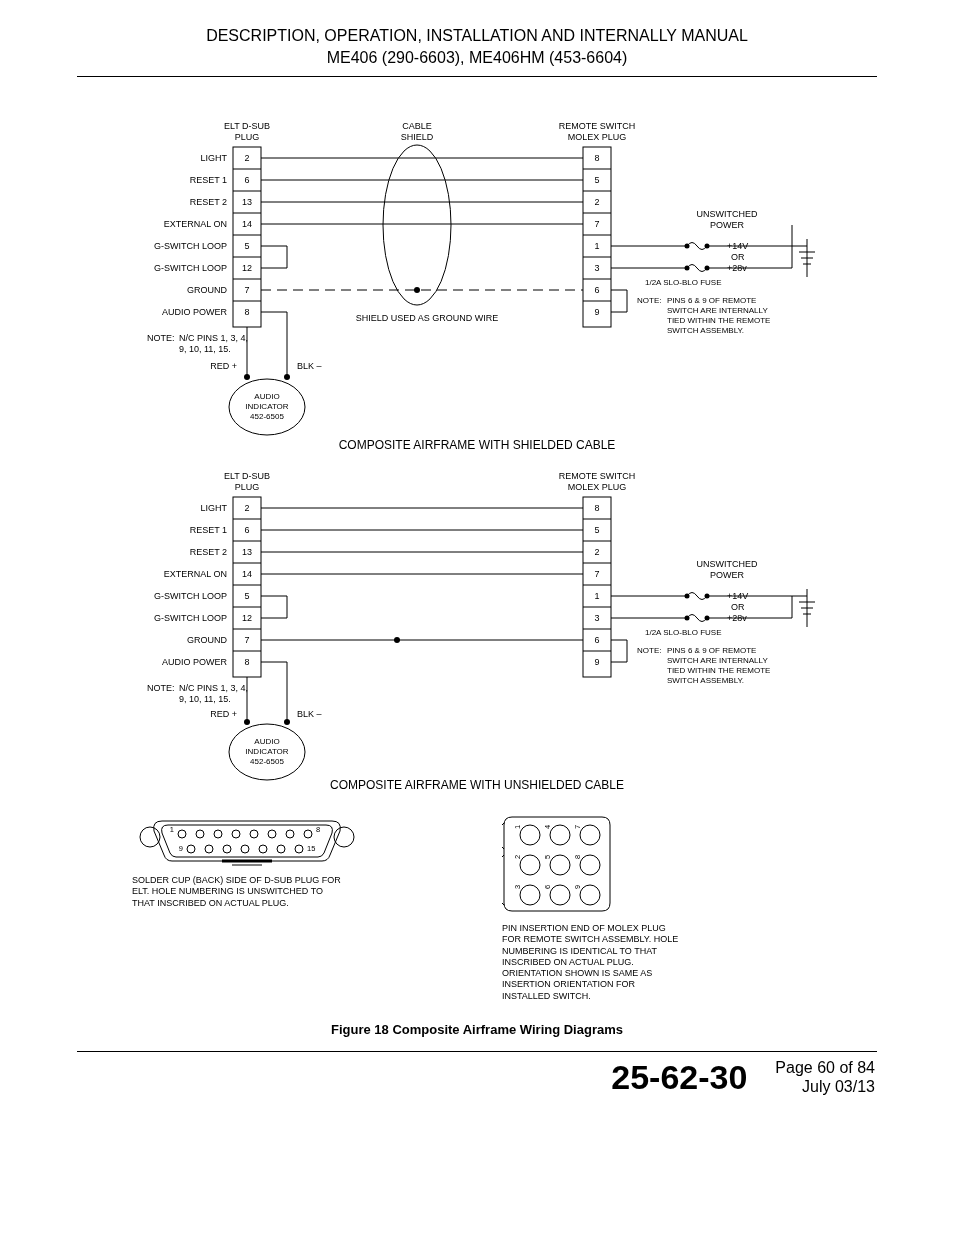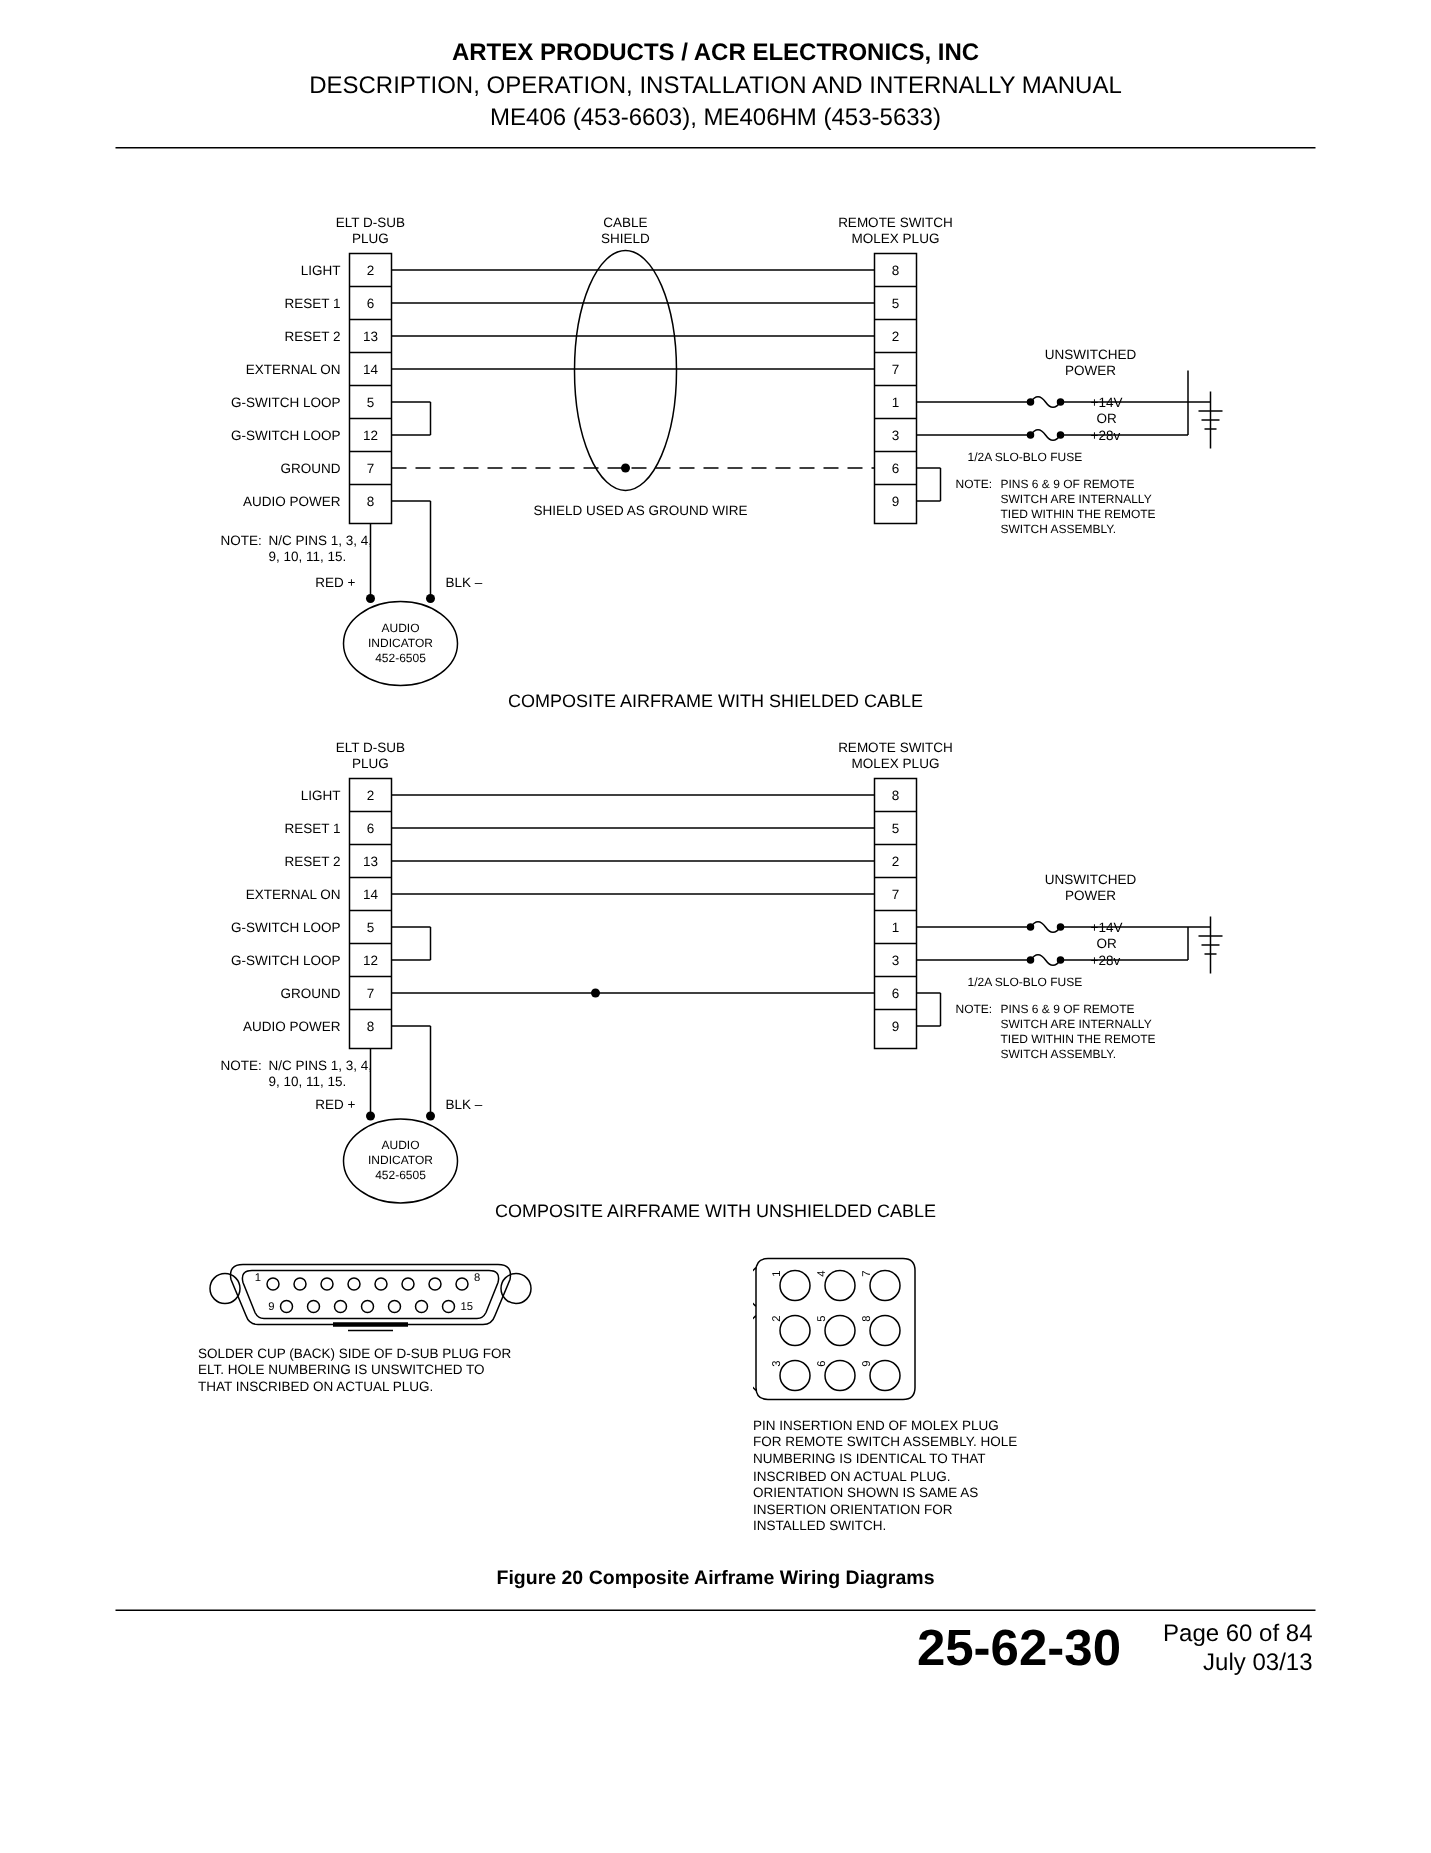--- a/index.html
+++ b/index.html
@@ -72,23 +72,22 @@
     text-align: right;
     line-height: 1.2;
   }
 </style>
 </head>
 <body>
 
 <div class="page">
 
   <div class="header">
-    <div class="l1">ARTEX PRODUCTS / ACR ELECTRONICS, INC</div>
     <div class="l2">DESCRIPTION, OPERATION, INSTALLATION AND INTERNALLY MANUAL</div>
-    <div class="l3">ME406 (453-6603), ME406HM (453-5633)</div>
+    <div class="l3">ME406 (290-6603), ME406HM (453-6604)</div>
   </div>
 
   <div class="diagram-wrap">
     <svg width="700" height="340" viewBox="0 0 700 340">
 
       <text class="lbl" x="120" y="12" text-anchor="middle">ELT D-SUB</text>
       <text class="lbl" x="120" y="23" text-anchor="middle">PLUG</text>
 
       <text class="lbl" x="290" y="12" text-anchor="middle">CABLE</text>
       <text class="lbl" x="290" y="23" text-anchor="middle">SHIELD</text>
@@ -403,21 +402,21 @@
           <text x="90" y="48" text-anchor="middle">4</text>
           <text x="30" y="78" text-anchor="middle">9</text>
           <text x="60" y="78" text-anchor="middle">8</text>
           <text x="90" y="78" text-anchor="middle">7</text>
         </g>
       </svg>
       <div class="conn-note" style="width:180px;">PIN INSERTION END OF MOLEX PLUG FOR REMOTE SWITCH ASSEMBLY.  HOLE NUMBERING IS IDENTICAL TO THAT INSCRIBED ON ACTUAL PLUG.  ORIENTATION SHOWN IS SAME AS INSERTION ORIENTATION FOR INSTALLED SWITCH.</div>
     </div>
   </div>
 
-  <div class="fig-caption">Figure 20  Composite Airframe Wiring Diagrams</div>
+  <div class="fig-caption">Figure 18  Composite Airframe Wiring Diagrams</div>
 
   <div class="footer">
     <div class="doc-number">25-62-30</div>
     <div class="page-info">
       <div>Page 60 of 84</div>
       <div>July 03/13</div>
     </div>
   </div>
 
 </div>

